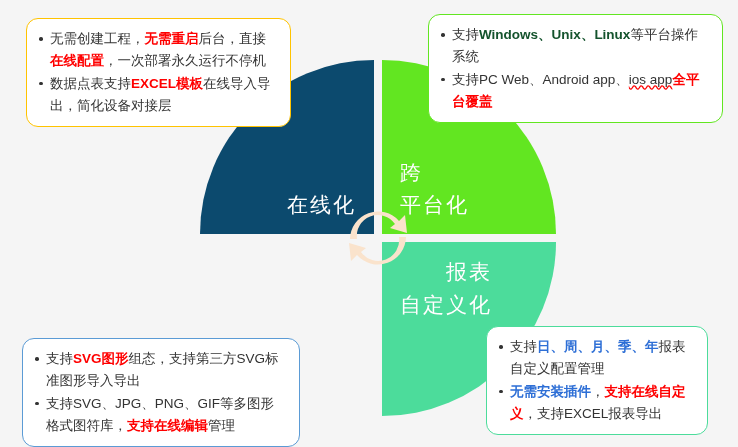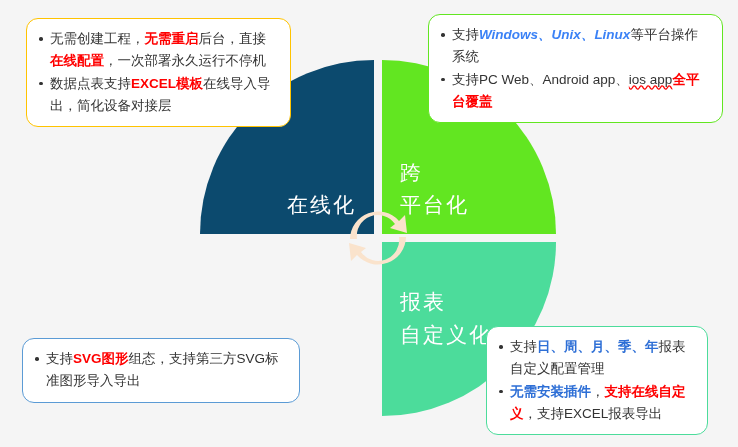--- a/index.html
+++ b/index.html
@@ -57,21 +57,21 @@
     font-size: 21px;
     letter-spacing: 2px;
     line-height: 1.55;
     text-align: center;
     white-space: pre-line;
     text-shadow: 0 0 1px rgba(0,0,0,0.05);
   }
   .lbl-tl { right: 18px; bottom: 12px; text-align: right; }
   .lbl-tr { left: 18px;  bottom: 12px; text-align: left; }
   .lbl-bl { right: 18px; top: 14px;  text-align: right; }
-  .lbl-br { left: 18px;  top: 14px;  text-align: left; margin-top: 30px; }
+  .lbl-br { left: 18px;  top: 14px;  text-align: right; }
 
   
   .cycle {
     position: absolute;
     left: 139px;
     top: 139px;
     width: 78px;
     height: 78px;
     pointer-events: none;
   }
@@ -107,21 +107,21 @@
     height: 3.5px;
     border-radius: 50%;
     background: #333333;
   }
   .box-tl { left: 26px;  top: 18px;  width: 265px; border-color: #FFC300; }
   .box-tr { left: 428px; top: 14px;  width: 295px; border-color: #62E621; }
   .box-bl { left: 22px;  top: 322px; width: 278px; border-color: #5B9BD5; margin-top: 16px; }
   .box-br { left: 486px; top: 326px; width: 222px; border-color: #4CDC9B; }
 
   .r { color: #FF0000; font-weight: bold; }
-  .b { color: #3b82f6; font-weight: bold; font-style: italic; }
+  .b { color: #14532d; font-weight: bold; }
   .bb { color: #2E6FD6; font-weight: bold; }
   .spell {
     text-decoration: underline wavy #FF0000;
     text-decoration-skip-ink: none;
   }
 </style>
 </head>
 <body>
 
 <div id="canvas">
@@ -179,20 +179,23 @@
         <span>支持PC Web、Android app、</span><span class="spell">ios app</span><span class="r">全平台覆盖</span>
       </li>
     </ul>
   </div>
 
   <div class="callout box-bl">
     <ul>
       <li>
         <span>支持</span><span class="r">SVG图形</span><span>组态，支持第三方SVG标准图形导入导出</span>
       </li>
+      <li>
+        <span>支持SVG、JPG、PNG、GIF等多图形格式图符库，</span><span class="r">支持在线编辑</span><span>管理</span>
+      </li>
     </ul>
   </div>
 
   <div class="callout box-br">
     <ul>
       <li>
         <span>支持</span><span class="bb">日、周、月、季、年</span><span>报表自定义配置管理</span>
       </li>
       <li>
         <span class="bb">无需安装插件</span><span>，</span><span class="r">支持在线自定义</span><span>，支持EXCEL报表导出</span>

